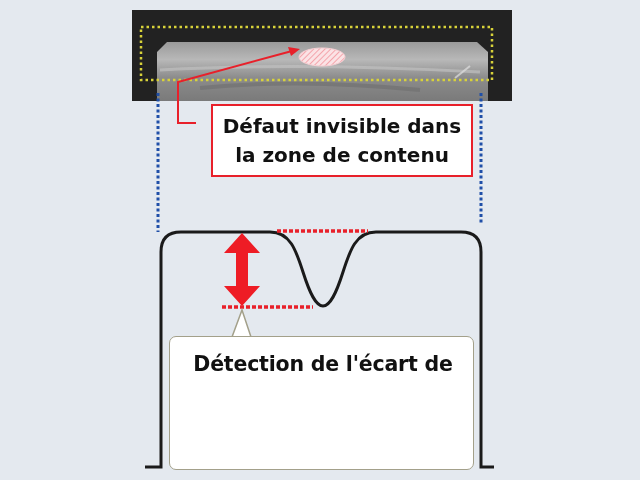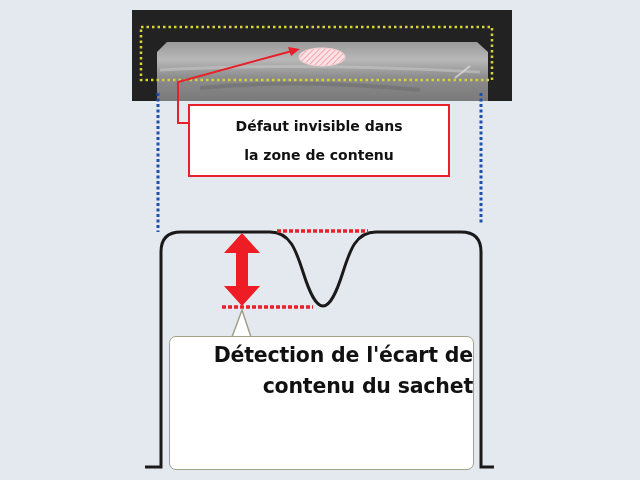--- a/index.html
+++ b/index.html
@@ -11,33 +11,33 @@
   }
   #stage { position: absolute; left: 0; top: 0; width: 640px; height: 480px; }
   .label-box {
     position: absolute;
     background: #ffffff;
     box-sizing: border-box;
     color: #111;
     font-weight: bold;
   }
   #defect-label {
-    left: 188px; top: 104px; width: 262px; height: 73px;
+    left: 211px; top: 104px; width: 262px; height: 73px;
     border: 2px solid #e8202a;
-    font-size: 14px; line-height: 29px;
+    font-size: 20px; line-height: 29px;
     padding: 6px 0 0 0;
     text-align: center;
   }
   #detection-label {
     left: 169px; top: 336px; width: 305px; height: 134px;
     border: 1.5px solid #a3a08a;
     border-radius: 7px;
     font-size: 20.5px; line-height: 31px;
-    padding: 3px 0 0 3px;
-    text-align: right;
+    padding: 12px 0 0 3px;
+    text-align: center;
     letter-spacing: -0.2px;
   }
   .line { display: block; white-space: nowrap; }
 </style>
 </head>
 <body>
 
 <svg id="stage" width="640" height="480" viewBox="0 0 640 480" xmlns="http://www.w3.org/2000/svg">
   <defs>
     <linearGradient id="pouchGrad" x1="0" y1="0" x2="0" y2="1">
@@ -85,14 +85,13 @@
   <polygon points="242,310 232,337 251,337" fill="#ffffff" stroke="#a3a08a" stroke-width="1.5"></polygon>
 </svg>
 
 <div id="defect-label" class="label-box">
   <span class="line">Défaut invisible dans</span>
   <span class="line">la zone de contenu</span>
 </div>
 
 <div id="detection-label" class="label-box">
   <span class="line">Détection de l'écart de</span>
-  <span class="line">contenu du sachet</span>
 </div>
 
 </body></html>

